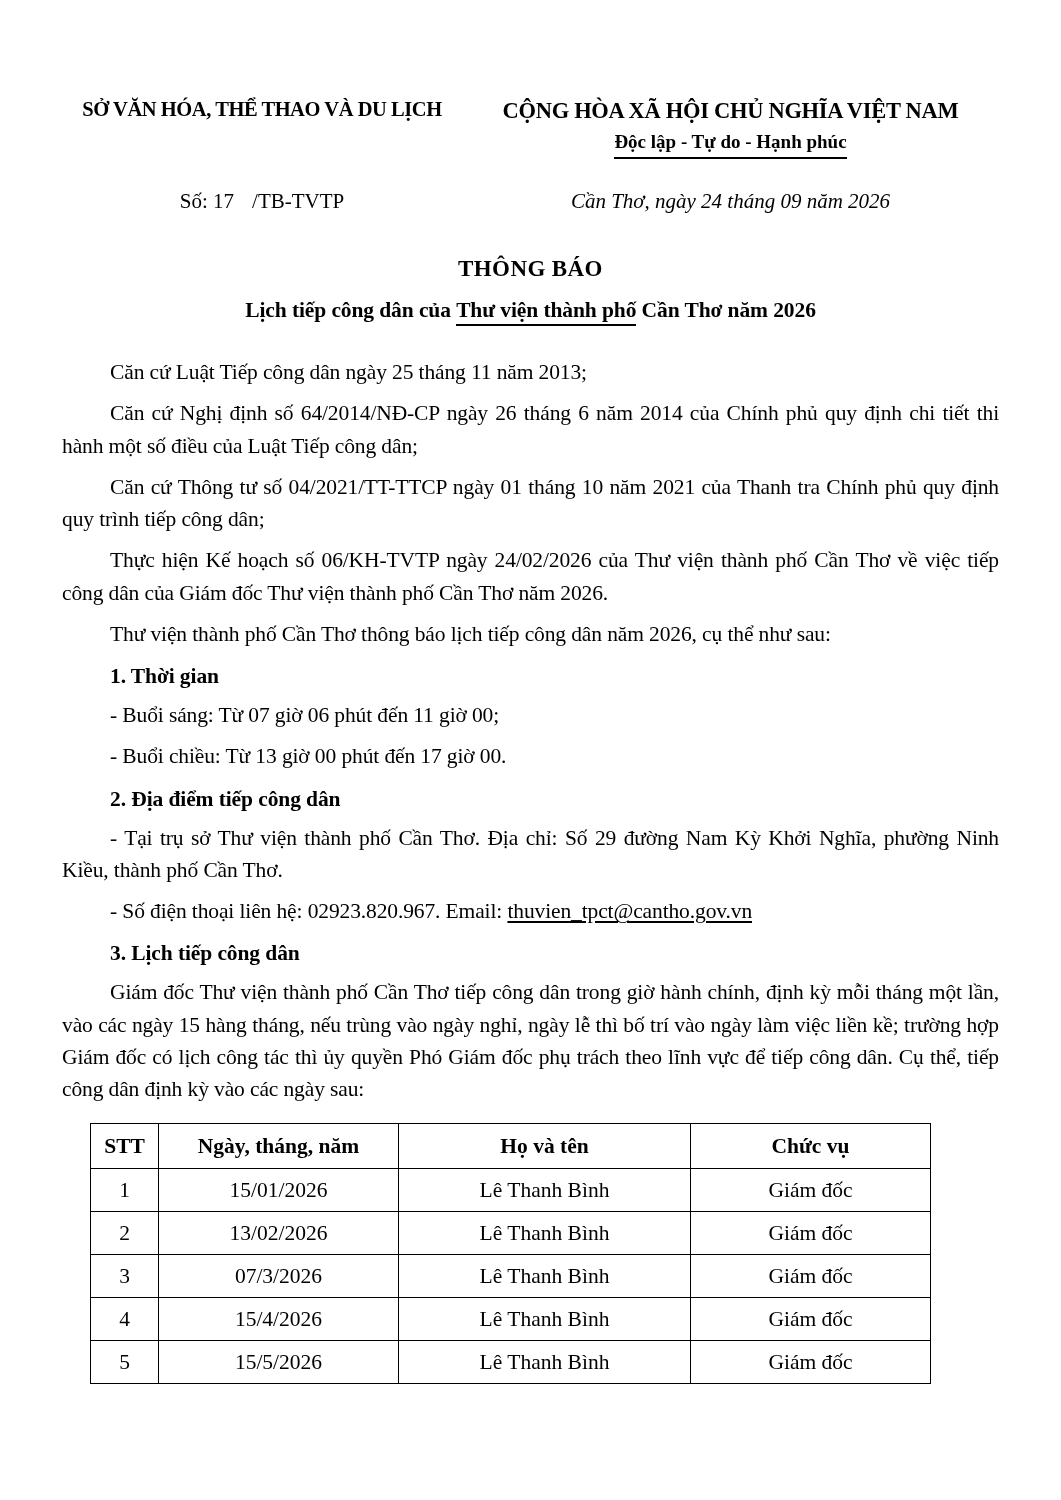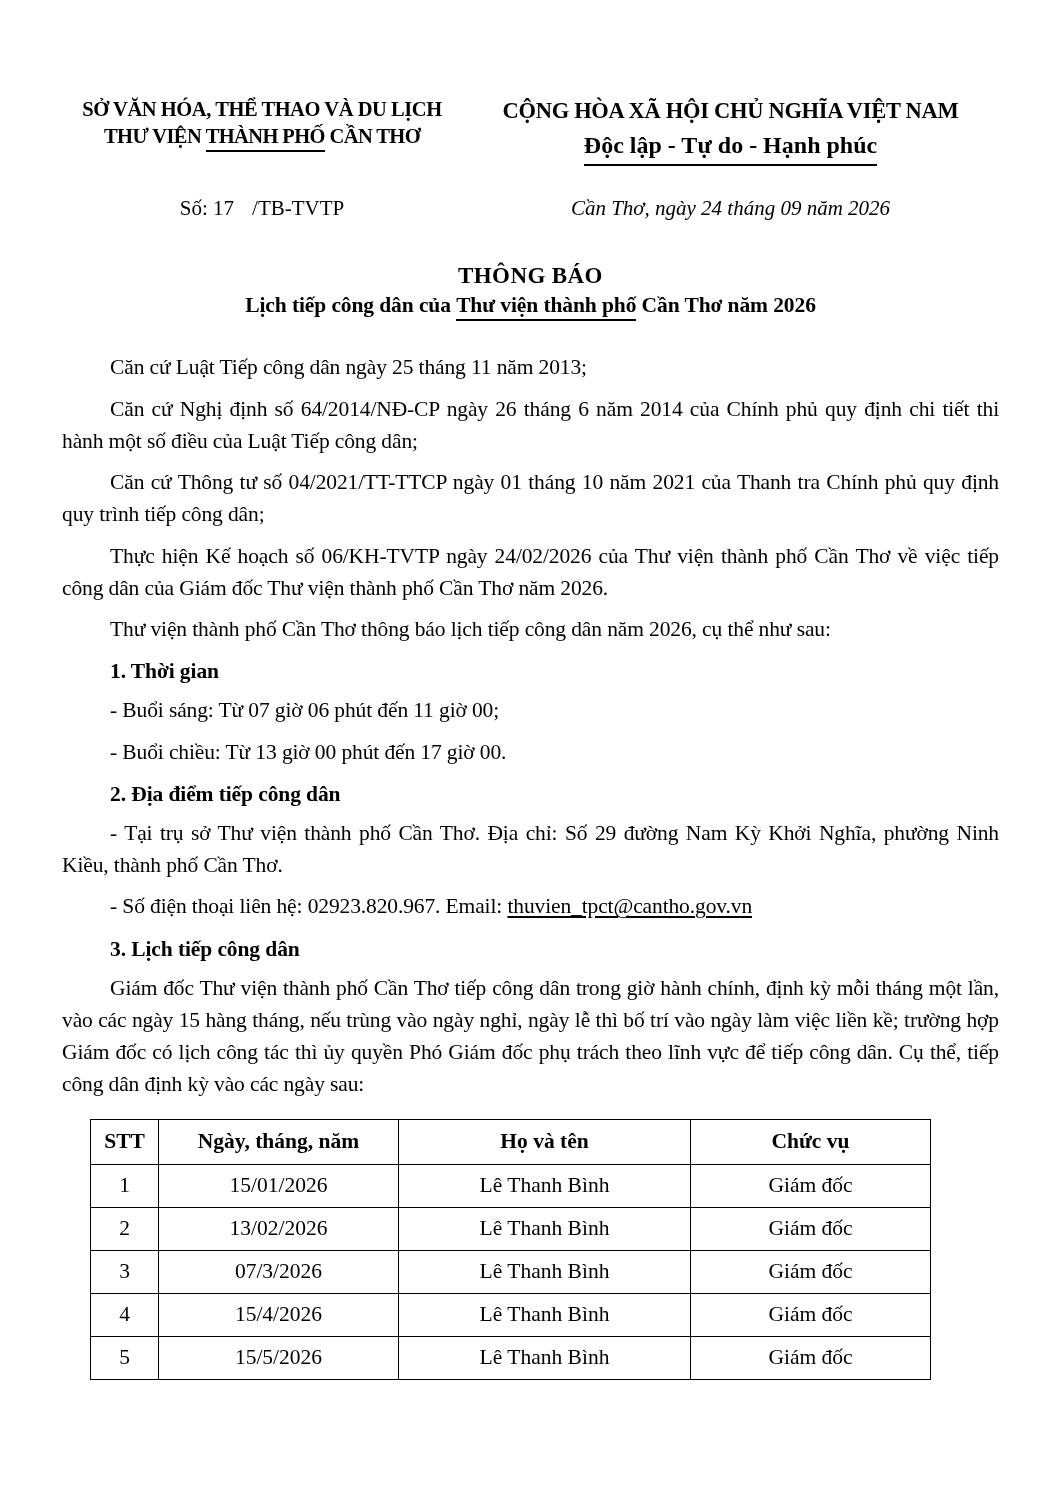--- a/index.html
+++ b/index.html
@@ -59,21 +59,21 @@
     padding-bottom: 1px;
   }
   .nation-line {
     font-size: 22.5px;
     font-weight: bold;
     line-height: 1.32;
     letter-spacing: -0.3px;
     white-space: nowrap;
   }
   .motto-line {
-    font-size: 24px;
+    font-size: 19px;
     font-weight: bold;
     line-height: 1.45;
     margin-top: 2px;
     white-space: nowrap;
   }
   .motto-underline {
     display: inline-block;
     border-bottom: 2.2px solid #000;
     padding-bottom: 2px;
   }
@@ -108,21 +108,21 @@
     margin-top: 42px;
   }
   .doc-title {
     font-size: 23px;
     font-weight: bold;
     letter-spacing: 0.4px;
   }
   .doc-subtitle {
     font-size: 21.5px;
     font-weight: bold;
-    margin-top: 4px;
+    margin-top: 16px;
     letter-spacing: -0.1px;
   }
 
   
   .body-block {
     padding: 0 62px 0 62px;
     margin-top: 30px;
     box-sizing: border-box;
   }
   p.para {
@@ -185,21 +185,20 @@
   col.c-role { width: 240px; }
 </style>
 </head>
 <body>
 
 <div class="page">
 
   <div class="header">
     <div class="header-left">
       <div class="org-line">SỞ VĂN HÓA, THỂ THAO VÀ DU LỊCH</div>
-      <div class="org-line-3"><span>THƯ VIỆN </span><span class="u-partial">THÀNH PHỐ</span><span> CẦN THƠ</span></div>
     </div>
     <div class="header-right">
       <div class="nation-line">CỘNG HÒA XÃ HỘI CHỦ NGHĨA VIỆT NAM</div>
       <div class="motto-line"><span class="motto-underline">Độc lập - Tự do - Hạnh phúc</span></div>
     </div>
   </div>
 
   <div class="subheader">
     <div class="subheader-left"><span>Số: 17</span><span class="num-space"></span><span>/TB-TVTP</span></div>
     <div class="subheader-right">Cần Thơ, ngày 24 tháng 09 năm 2026</div>

